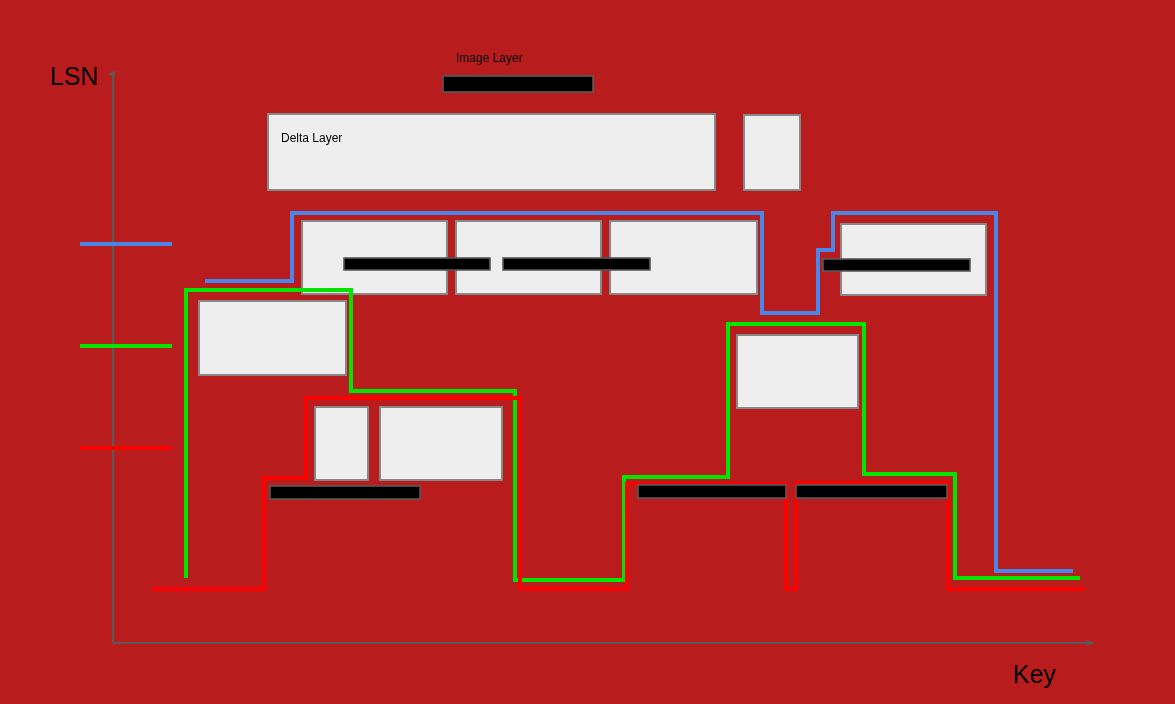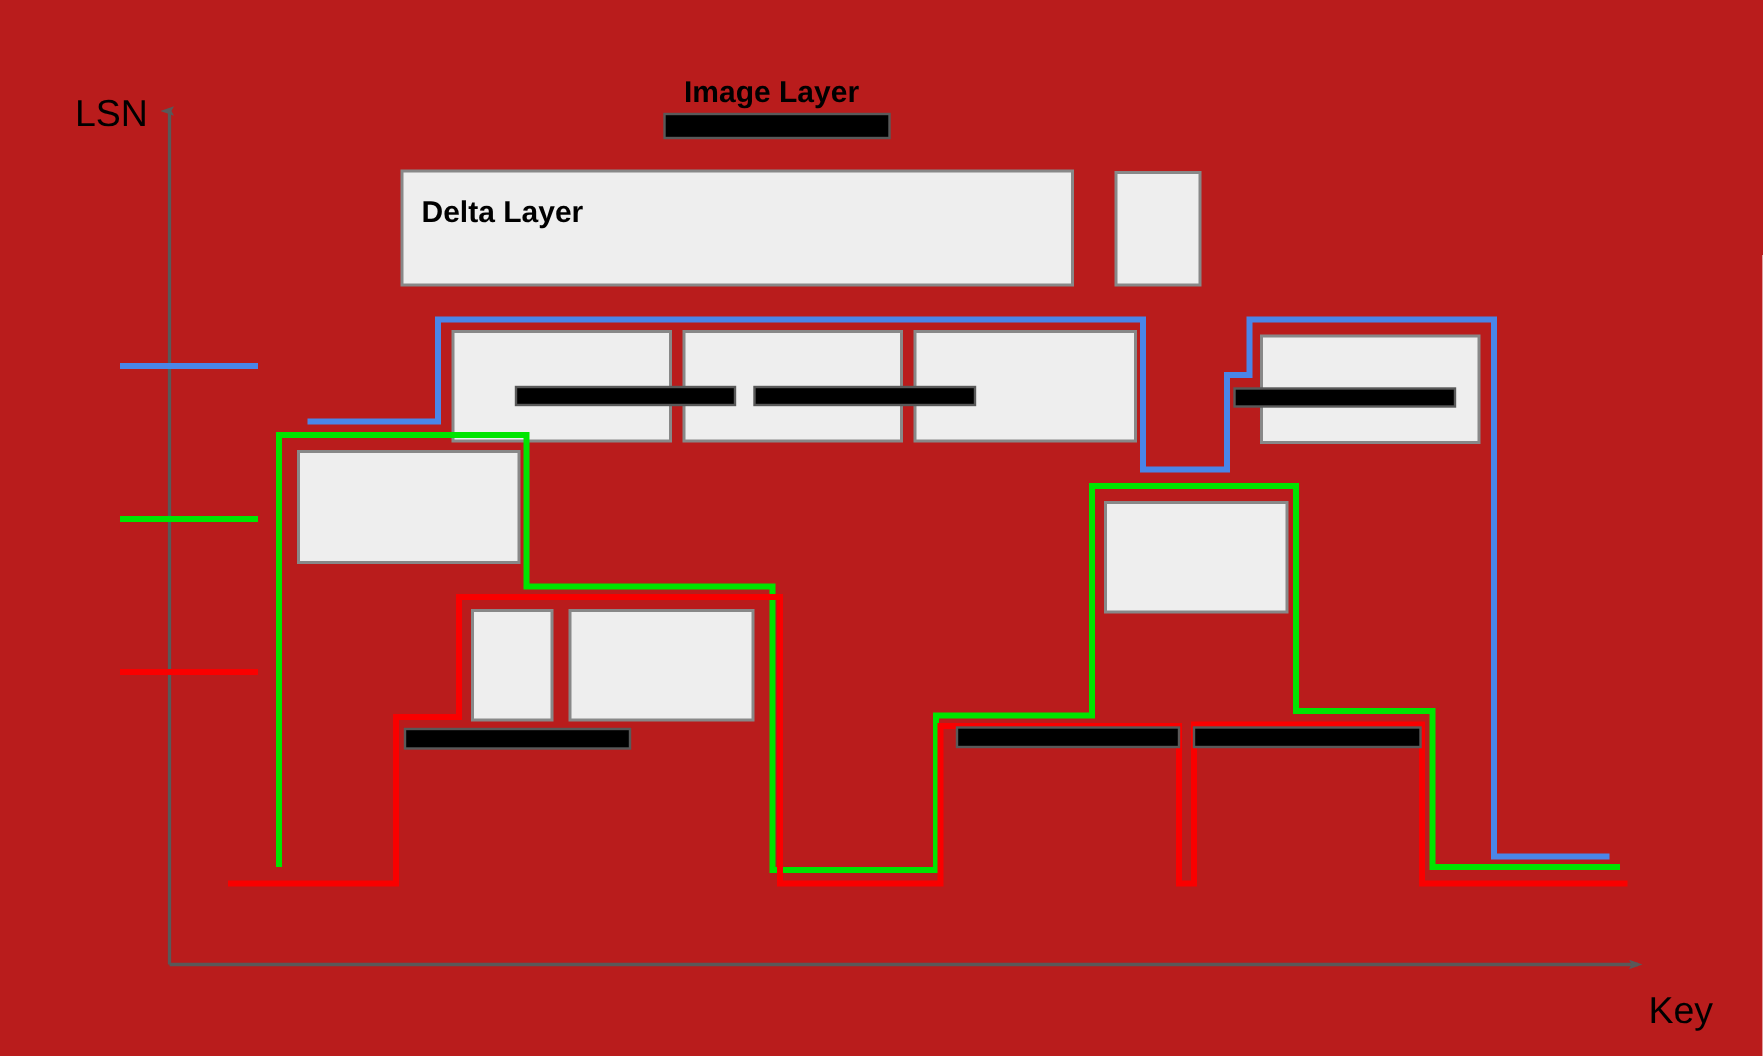--- a/index.html
+++ b/index.html
@@ -23,28 +23,27 @@
     height: 704px;
   }
   .axis-label {
     position: absolute;
     font-family: "Liberation Sans", sans-serif;
     font-size: 25px;
     color: #000000;
     white-space: nowrap;
   }
   #lsn-label { left: 50px; top: 62px; }
-  #key-label { left: 1099px; top: 660px; }
+  #key-label { left: 1013px; top: 660px; }
   .layer-caption {
     position: absolute;
     font-family: "Liberation Sans", sans-serif;
-    font-size: 20px;
+    font-size: 12px;
     color: #000000;
     white-space: nowrap;
-    font-weight: bold;
   }
   #image-layer-caption { left: 456px; top: 51px; }
   #delta-layer-caption { left: 281px; top: 131px; }
 </style>
 </head>
 <body>
 
 <div id="stage">
 
   <svg id="canvas" viewBox="0 0 1175 704">

